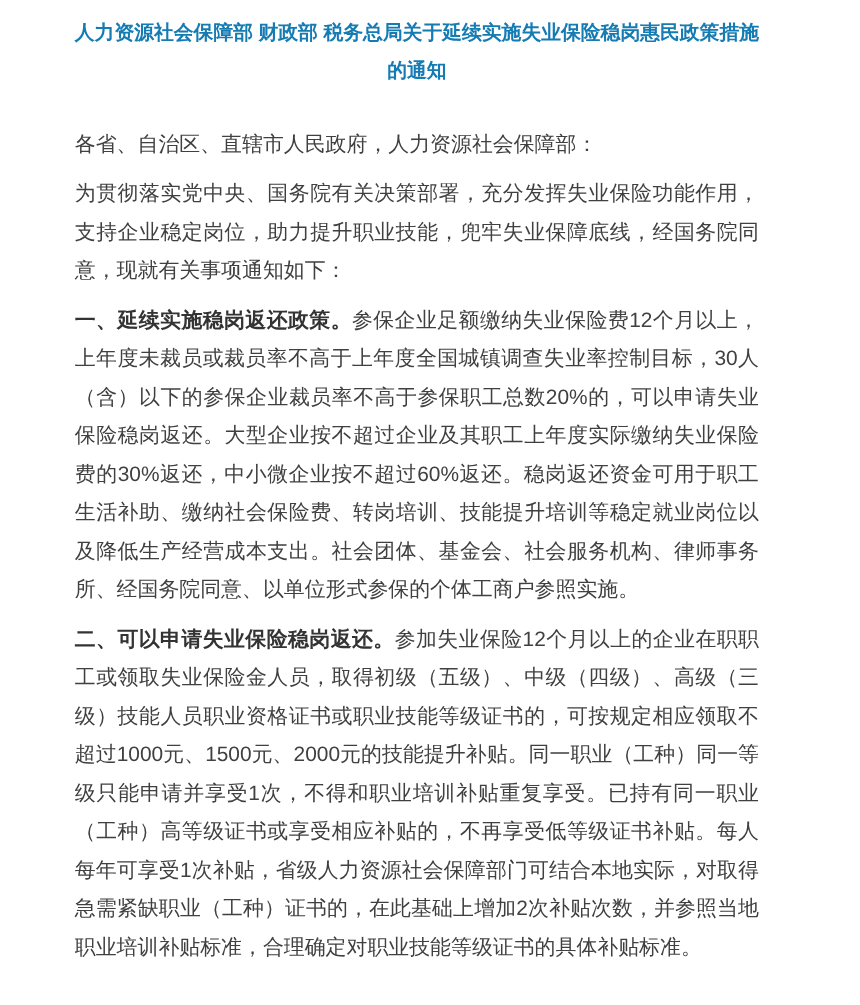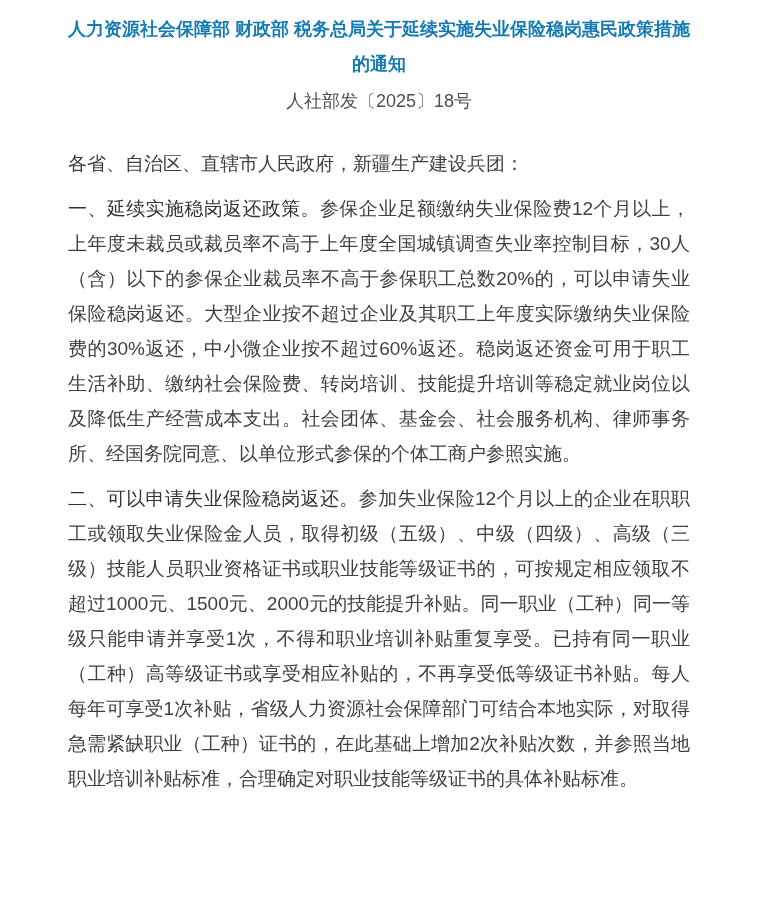--- a/index.html
+++ b/index.html
@@ -40,33 +40,33 @@
     line-height: 35px;
     color: var(--body, #404040);
     text-align: justify;
     text-justify: inter-ideograph;
     overflow-wrap: break-word;
   }
   .content p {
     margin: 0 0 10px 0;
   }
   .sec-head {
-    font-weight: normal;
+    font-weight: bold;
     color: var(--heading, #333333);
   }
 </style>
 </head>
 <body>
 
 <div class="page">
   <h1 class="title">人力资源社会保障部 财政部 税务总局关于延续实施失业保险稳岗惠民政策措施的通知</h1>
 
-  <div class="docnum">人社部发〔2025〕18号</div>
 
   <div class="content">
-    <p>各省、自治区、直辖市人民政府，新疆生产建设兵团：</p>
+    <p>各省、自治区、直辖市人民政府，人力资源社会保障部：</p>
 
+    <p>为贯彻落实党中央、国务院有关决策部署，充分发挥失业保险功能作用，支持企业稳定岗位，助力提升职业技能，兜牢失业保障底线，经国务院同意，现就有关事项通知如下：</p>
 
     <p><span class="sec-head">一、延续实施稳岗返还政策。</span><span>参保企业足额缴纳失业保险费12个月以上，上年度未裁员或裁员率不高于上年度全国城镇调查失业率控制目标，30人（含）以下的参保企业裁员率不高于参保职工总数20%的，可以申请失业保险稳岗返还。大型企业按不超过企业及其职工上年度实际缴纳失业保险费的30%返还，中小微企业按不超过60%返还。稳岗返还资金可用于职工生活补助、缴纳社会保险费、转岗培训、技能提升培训等稳定就业岗位以及降低生产经营成本支出。社会团体、基金会、社会服务机构、律师事务所、经国务院同意、以单位形式参保的个体工商户参照实施。</span></p>
 
     <p><span class="sec-head">二、可以申请失业保险稳岗返还。</span><span>参加失业保险12个月以上的企业在职职工或领取失业保险金人员，取得初级（五级）、中级（四级）、高级（三级）技能人员职业资格证书或职业技能等级证书的，可按规定相应领取不超过1000元、1500元、2000元的技能提升补贴。同一职业（工种）同一等级只能申请并享受1次，不得和职业培训补贴重复享受。已持有同一职业（工种）高等级证书或享受相应补贴的，不再享受低等级证书补贴。每人每年可享受1次补贴，省级人力资源社会保障部门可结合本地实际，对取得急需紧缺职业（工种）证书的，在此基础上增加2次补贴次数，并参照当地职业培训补贴标准，合理确定对职业技能等级证书的具体补贴标准。</span></p>
   </div>
 </div>
 
 </body></html>

